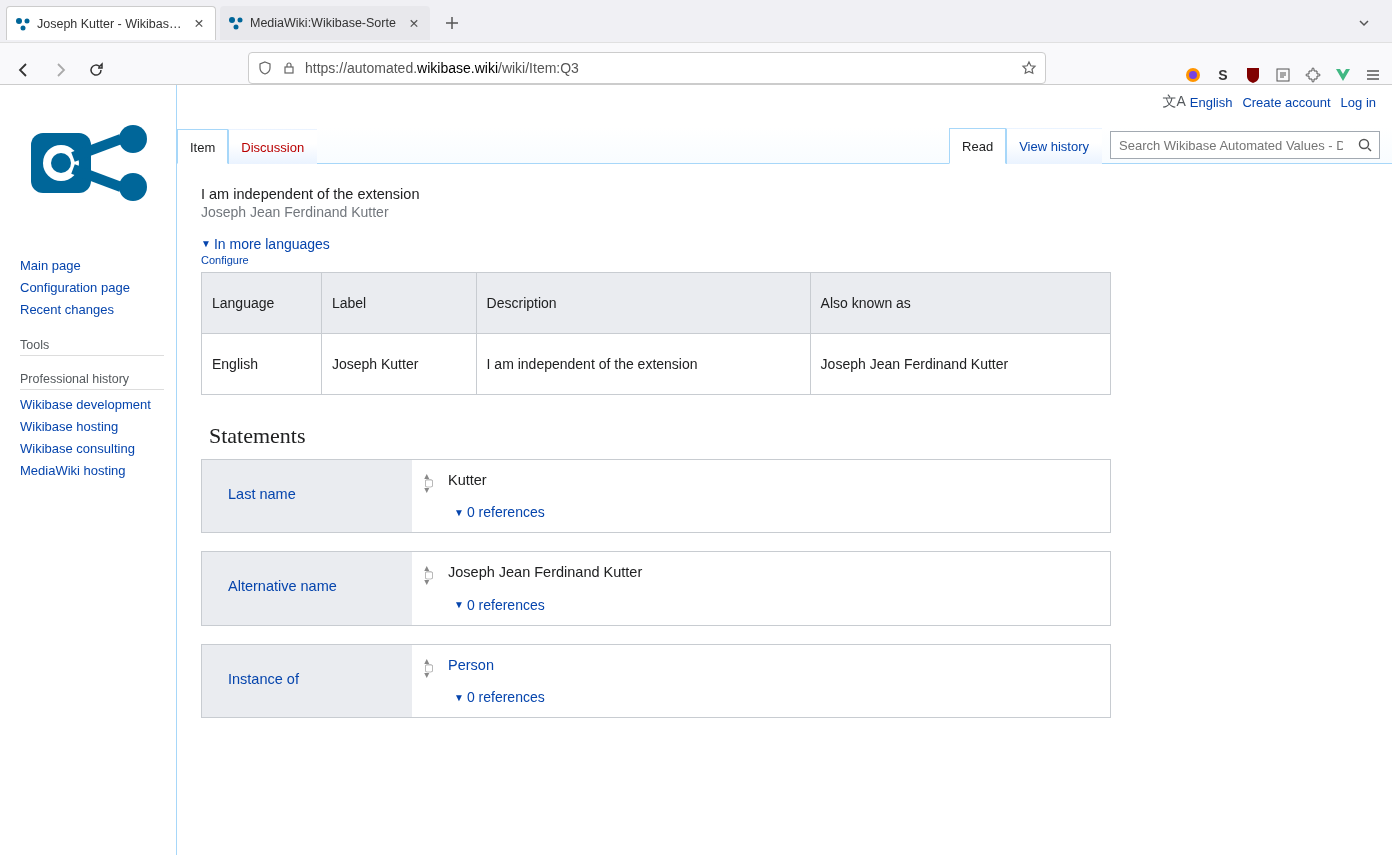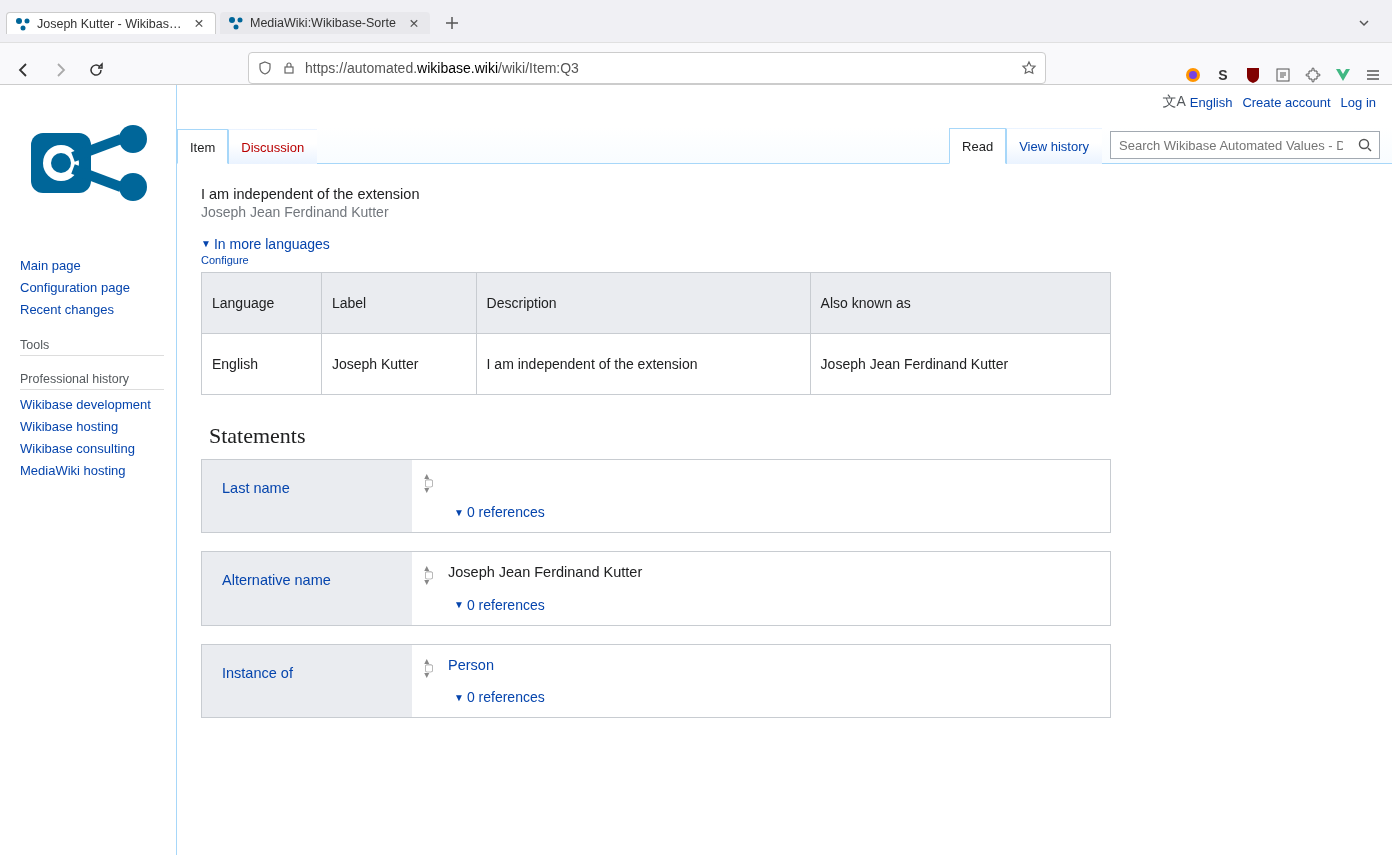--- a/index.html
+++ b/index.html
@@ -2,21 +2,21 @@
 <html><head>
 <meta charset="utf-8">
 <style>
   * { box-sizing: border-box; margin: 0; padding: 0; }
   body { font-family: sans-serif; font-size: 14px; color: #202122; background: #fff; }
   a { color: #0645ad; text-decoration: none; cursor: pointer; }
 
   
   .browser-chrome { background: #f0f0f4; border-bottom: 1px solid #ccc; }
   .tab-bar { display: flex; align-items: center; height: 42px; padding: 4px 6px 0 6px; gap: 4px; }
-  .tab { display: flex; align-items: center; gap: 6px; padding: 0 8px; height: 22px; min-width: 210px; max-width: 210px; border-radius: 4px 4px 0 0; font-size: 12.5px; color: #333; position: relative; }
+  .tab { display: flex; align-items: center; gap: 6px; padding: 0 8px; height: 34px; min-width: 210px; max-width: 210px; border-radius: 4px 4px 0 0; font-size: 12.5px; color: #333; position: relative; }
   .tab.active { background: #fff; border: 1px solid #ccc; border-bottom: none; }
   .tab.inactive { background: #e8e8ec; }
   .tab-favicon { width: 16px; height: 16px; flex-shrink: 0; }
   .tab-title { flex: 1; white-space: nowrap; overflow: hidden; text-overflow: ellipsis; }
   .tab-close { width: 16px; height: 16px; display: flex; align-items: center; justify-content: center; color: #555; cursor: pointer; flex-shrink: 0; }
   .tab-new { width: 28px; height: 28px; display: flex; align-items: center; justify-content: center; color: #555; cursor: pointer; margin-left: 4px; }
   .tab-bar-right { margin-left: auto; display: flex; align-items: center; padding-right: 8px; }
   .chevron-down-btn { width: 28px; height: 28px; display: flex; align-items: center; justify-content: center; cursor: pointer; color: #555; }
 
   .toolbar { display: flex; align-items: flex-end; height: 42px; padding: 0 10px; gap: 8px; background: #f9f9fb; border-top: 1px solid #e0e0e0; }
@@ -64,21 +64,21 @@
   .configure-link { font-size: 11px; color: #0645ad; display: block; margin: 2px 0 6px 0; }
 
   table.termbox { border-collapse: collapse; width: 910px; }
   table.termbox th, table.termbox td { border: 1px solid #c8ccd1; padding: 22px 10px; text-align: left; font-size: 14px; vertical-align: top; }
   table.termbox th { background: #eaecf0; font-weight: normal; }
   table.termbox td { background: #fff; }
 
   h2.section-heading { font-family: Georgia, 'Linux Libertine', serif; font-weight: normal; font-size: 22px; margin: 28px 0 10px 8px; }
 
   .statement { display: flex; border: 1px solid #c8ccd1; margin-bottom: 18px; width: 910px; }
-  .statement-property { width: 210px; background: #eaecf0; padding: 20px; font-size: 14.5px; }
+  .statement-property { width: 210px; background: #eaecf0; padding: 26px; font-size: 14.5px; }
   .statement-property a { color: #0645ad; }
   .statement-values { flex: 1; background: #fff; }
   .statement-value-row { display: flex; padding: 12px 12px 8px 8px; }
   .rank-icon { width: 18px; display: flex; flex-direction: column; align-items: center; color: #888; font-size: 10px; line-height: 7px; margin-right: 10px; cursor: pointer; }
   .statement-value { font-size: 14.5px; flex: 1; }
   .statement-value a { color: #0645ad; }
   .references-toggle { padding: 2px 12px 12px 42px; font-size: 14px; }
   .references-toggle a { color: #0645ad; display: inline-flex; align-items: center; gap: 3px; }
 </style>
 </head>
@@ -286,20 +286,21 @@
       </table>
 
       <h2 class="section-heading">Statements</h2>
 
       <div id="statements-container">
           <div class="statement">
             <div class="statement-property"><a>Last name</a></div>
             <div class="statement-values">
               <div class="statement-value-row">
                 <div class="rank-icon">▴<br>▢<br>▾</div>
+                <div class="statement-value">Kutter</div>
               </div>
               <div class="references-toggle"><a>
                   <span class="toggle-arrow">▼</span>
                   <span>0 references</span>
                 </a></div>
             </div>
           </div>
           <div class="statement">
             <div class="statement-property"><a>Alternative name</a></div>
             <div class="statement-values">

